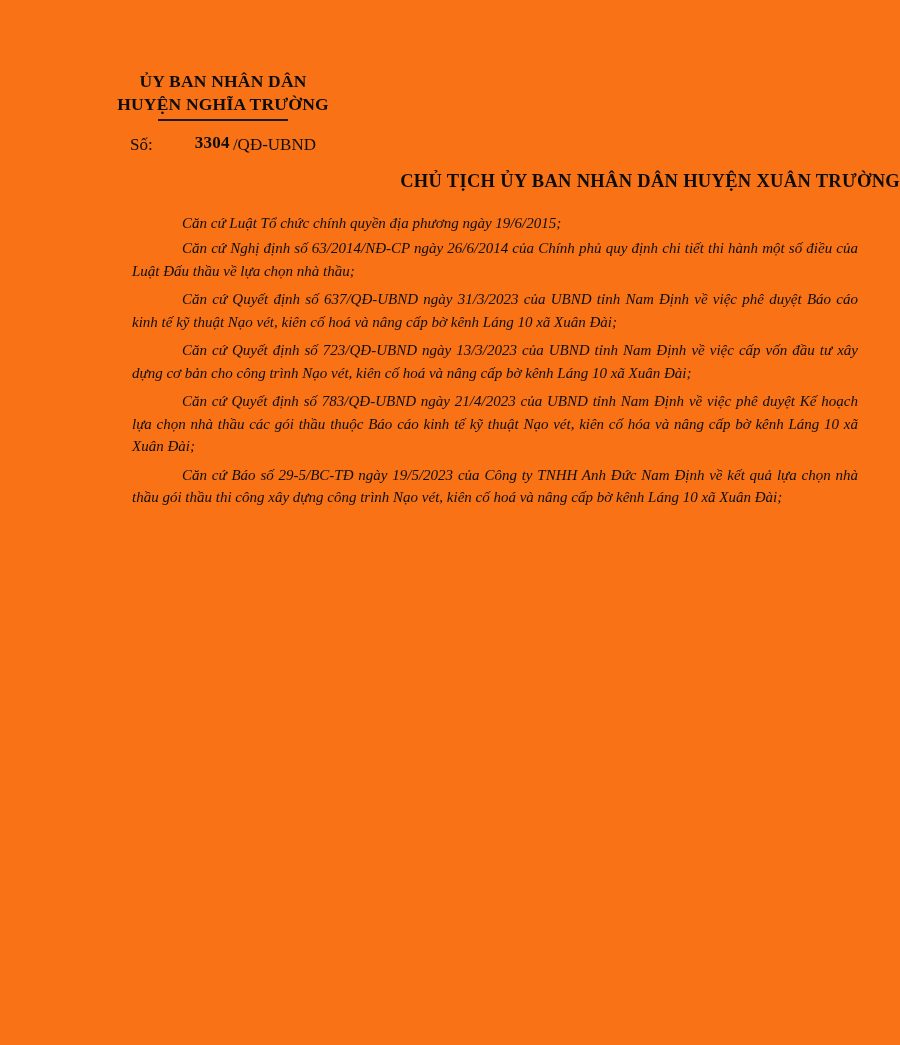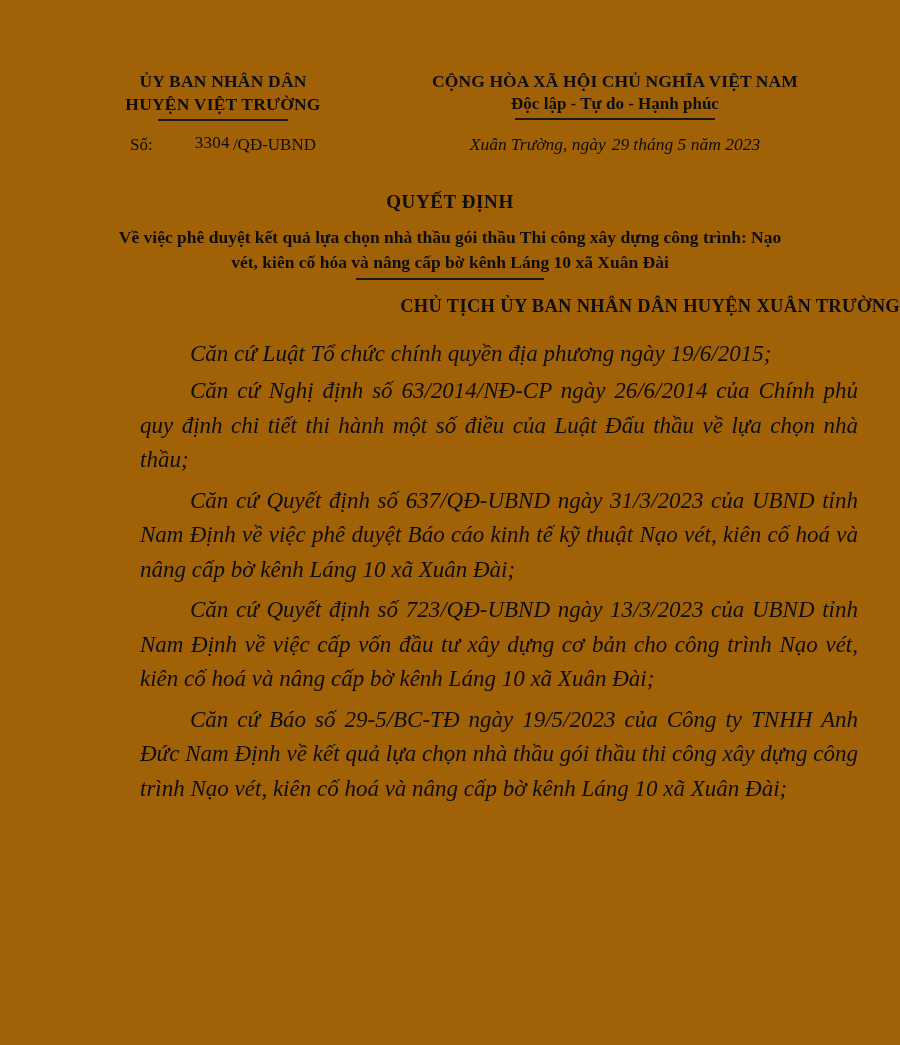--- a/index.html
+++ b/index.html
@@ -16,21 +16,21 @@
     color: #0d0d0d;
     -webkit-font-smoothing: antialiased;
   }
 
   .page {
     position: relative;
     width: 900px;
     height: 1045px;
     box-sizing: border-box;
     padding: 0;
-    background: #a16207;
+    background: #f97316;
   }
 
   
   .doc-header {
     display: flex;
     align-items: flex-start;
     padding: 70px 40px 0 40px;
   }
   .header-left {
     width: 330px;
@@ -74,21 +74,21 @@
   .rule-right  { width: 200px; }
   .rule-title  { width: 188px; margin-top: 3px; }
 
   .so-line {
     margin-top: 14px;
     font-size: 17px;
     white-space: nowrap;
   }
   .so-label { font-weight: normal; font-family: Liberation Serif, serif; }
   .so-number {
-    font-weight: normal;
+    font-weight: bold;
     position: relative;
     top: -2px;
     padding: 0 3px 0 6px;
     letter-spacing: 0.3px;
     margin-left: 36px;
   }
   .so-suffix { }
 
   .date-line {
     margin-top: 14px;
@@ -129,68 +129,53 @@
     padding-left: 48px;
   }
 
   
   .body-block {
     margin-top: 20px;
     padding: 0 20px 0 128px;
   }
   .para {
     font-style: italic;
-    font-size: 23px;
+    font-size: 15px;
     line-height: 1.50;
     text-align: justify;
     text-justify: inter-word;
     text-indent: 50px;
-    margin: 0 0 6px 12px;
+    margin: 0 0 6px 4px;
     padding-right: 22px;
   }
   .para.tight { margin-bottom: 3px; }
 </style>
 </head>
 <body>
 
 <div class="page">
 
   <div class="doc-header">
 
     <div class="header-left">
       <div class="org-line">ỦY BAN NHÂN DÂN</div>
-      <div class="org-line">HUYỆN VIỆT TRƯỜNG</div>
+      <div class="org-line">HUYỆN NGHĨA TRƯỜNG</div>
       <div class="rule rule-left"></div>
       <div class="so-line">
         <span class="so-label">Số:</span><span class="so-number">3304</span><span class="so-suffix">/QĐ-UBND</span>
       </div>
     </div>
 
-    <div class="header-right">
-      <div class="nation-line">CỘNG HÒA XÃ HỘI CHỦ NGHĨA VIỆT NAM</div>
-      <div>
-        <span class="motto-line">Độc lập - Tự do - Hạnh phúc</span>
-        <div class="rule rule-right"></div>
-      </div>
-      <div class="date-line">
-        <span class="place">Xuân Trường, ngày</span><span class="day">29</span><span class="month">tháng 5 năm</span>
-        <span class="year">2023</span>
-      </div>
-    </div>
   </div>
 
-  <div class="title-block">
-    <div class="doc-type">QUYẾT ĐỊNH</div>
-    <div class="doc-subject">Về việc phê duyệt kết quả lựa chọn nhà thầu gói thầu Thi công xây dựng công trình: Nạo vét, kiên cố hóa và nâng cấp bờ kênh Láng 10 xã Xuân Đài</div>
-    <div class="rule rule-title"></div>
-  </div>
 
   <div class="chu-tich">CHỦ TỊCH ỦY BAN NHÂN DÂN HUYỆN XUÂN TRƯỜNG</div>
 
   <div class="body-block">
     <p class="para tight">Căn cứ Luật Tổ chức chính quyền địa phương ngày 19/6/2015;</p>
     <p class="para">Căn cứ Nghị định số 63/2014/NĐ-CP ngày 26/6/2014 của Chính phủ quy định chi tiết thi hành một số điều của Luật Đấu thầu về lựa chọn nhà thầu;</p>
     <p class="para">Căn cứ Quyết định số 637/QĐ-UBND ngày 31/3/2023 của UBND tỉnh Nam Định về việc phê duyệt Báo cáo kinh tế kỹ thuật Nạo vét, kiên cố hoá và nâng cấp bờ kênh Láng 10 xã Xuân Đài;</p>
     <p class="para">Căn cứ Quyết định số 723/QĐ-UBND ngày 13/3/2023 của UBND tỉnh Nam Định về việc cấp vốn đầu tư xây dựng cơ bản cho công trình Nạo vét, kiên cố hoá và nâng cấp bờ kênh Láng 10 xã Xuân Đài;</p>
+    <p class="para">Căn cứ Quyết định số 783/QĐ-UBND ngày 21/4/2023 của UBND tỉnh Nam Định về việc phê duyệt Kế hoạch lựa chọn nhà thầu các gói thầu thuộc Báo cáo kinh tế kỹ thuật Nạo vét, kiên cố hóa và nâng cấp bờ kênh Láng 10 xã Xuân Đài;</p>
     <p class="para">Căn cứ Báo số 29-5/BC-TĐ ngày 19/5/2023 của Công ty TNHH Anh Đức Nam Định về kết quả lựa chọn nhà thầu gói thầu thi công xây dựng công trình Nạo vét, kiên cố hoá và nâng cấp bờ kênh Láng 10 xã Xuân Đài;</p>
   </div>
 
 </div>
 
 </body></html>

